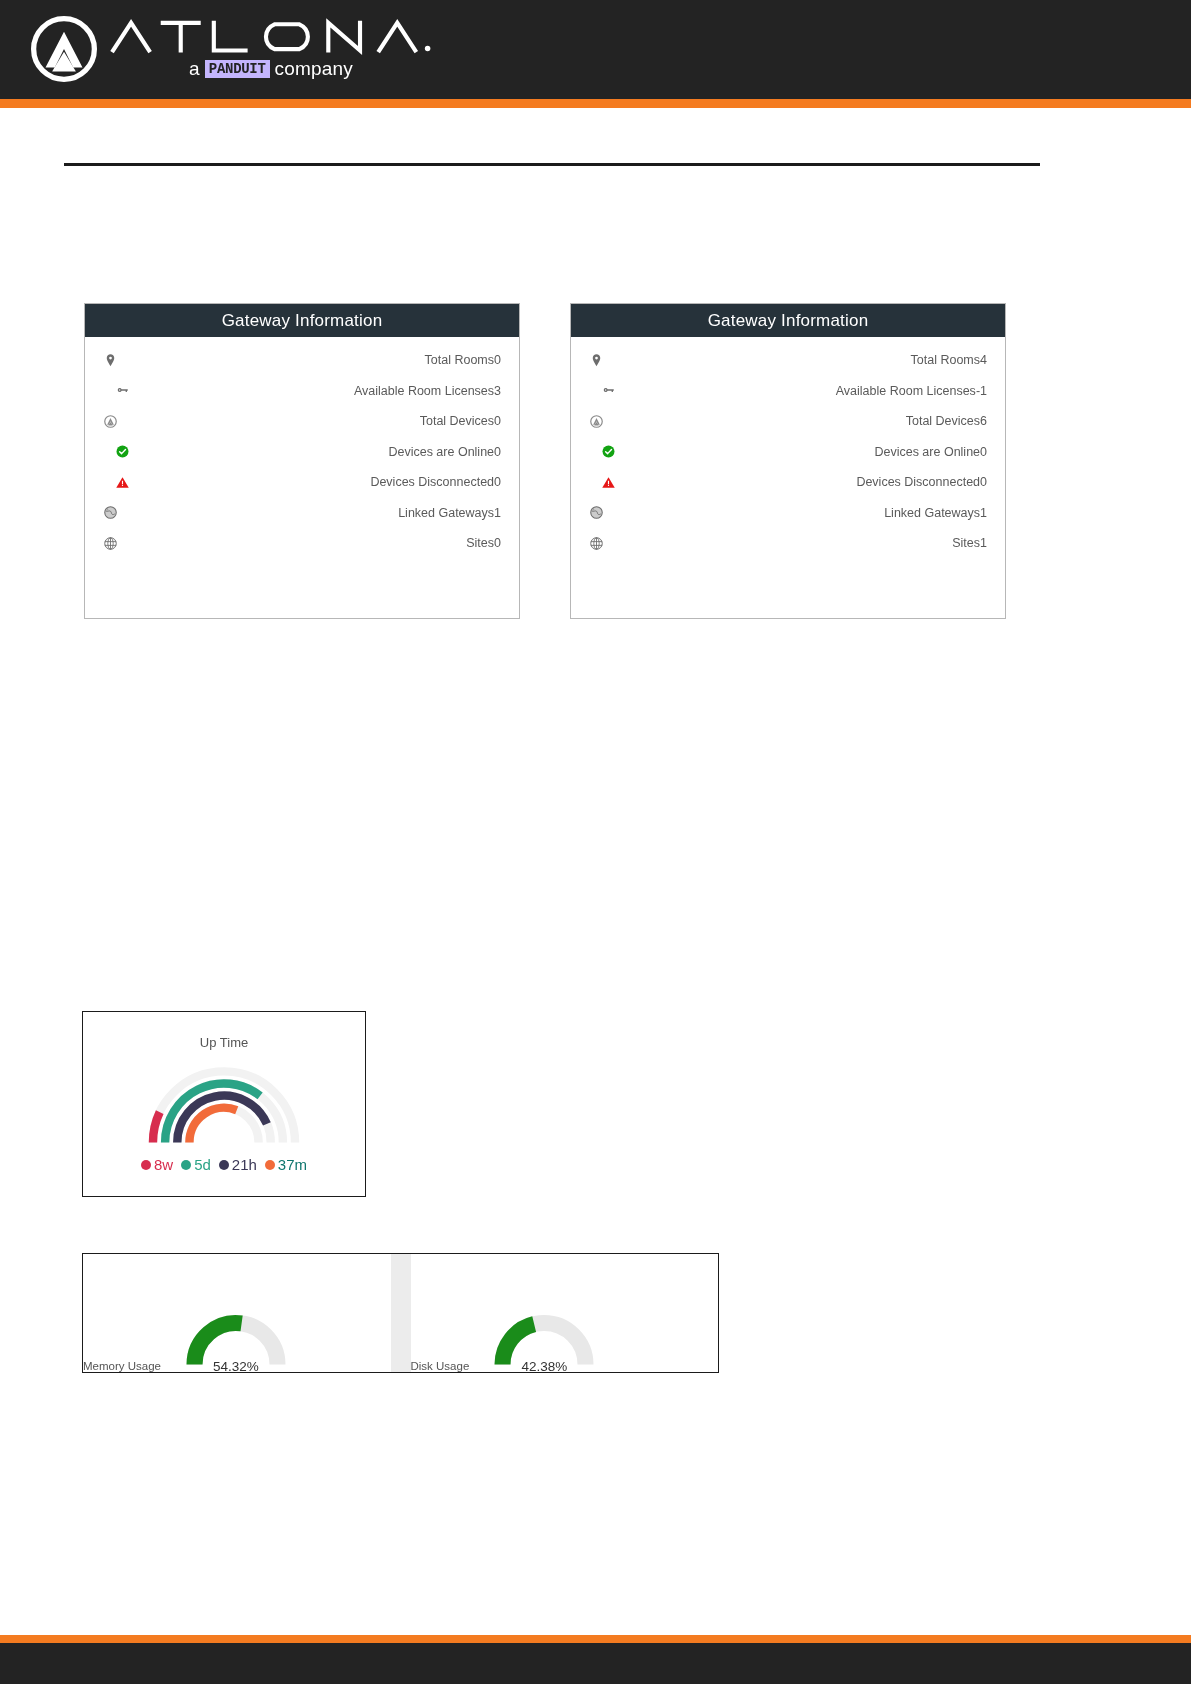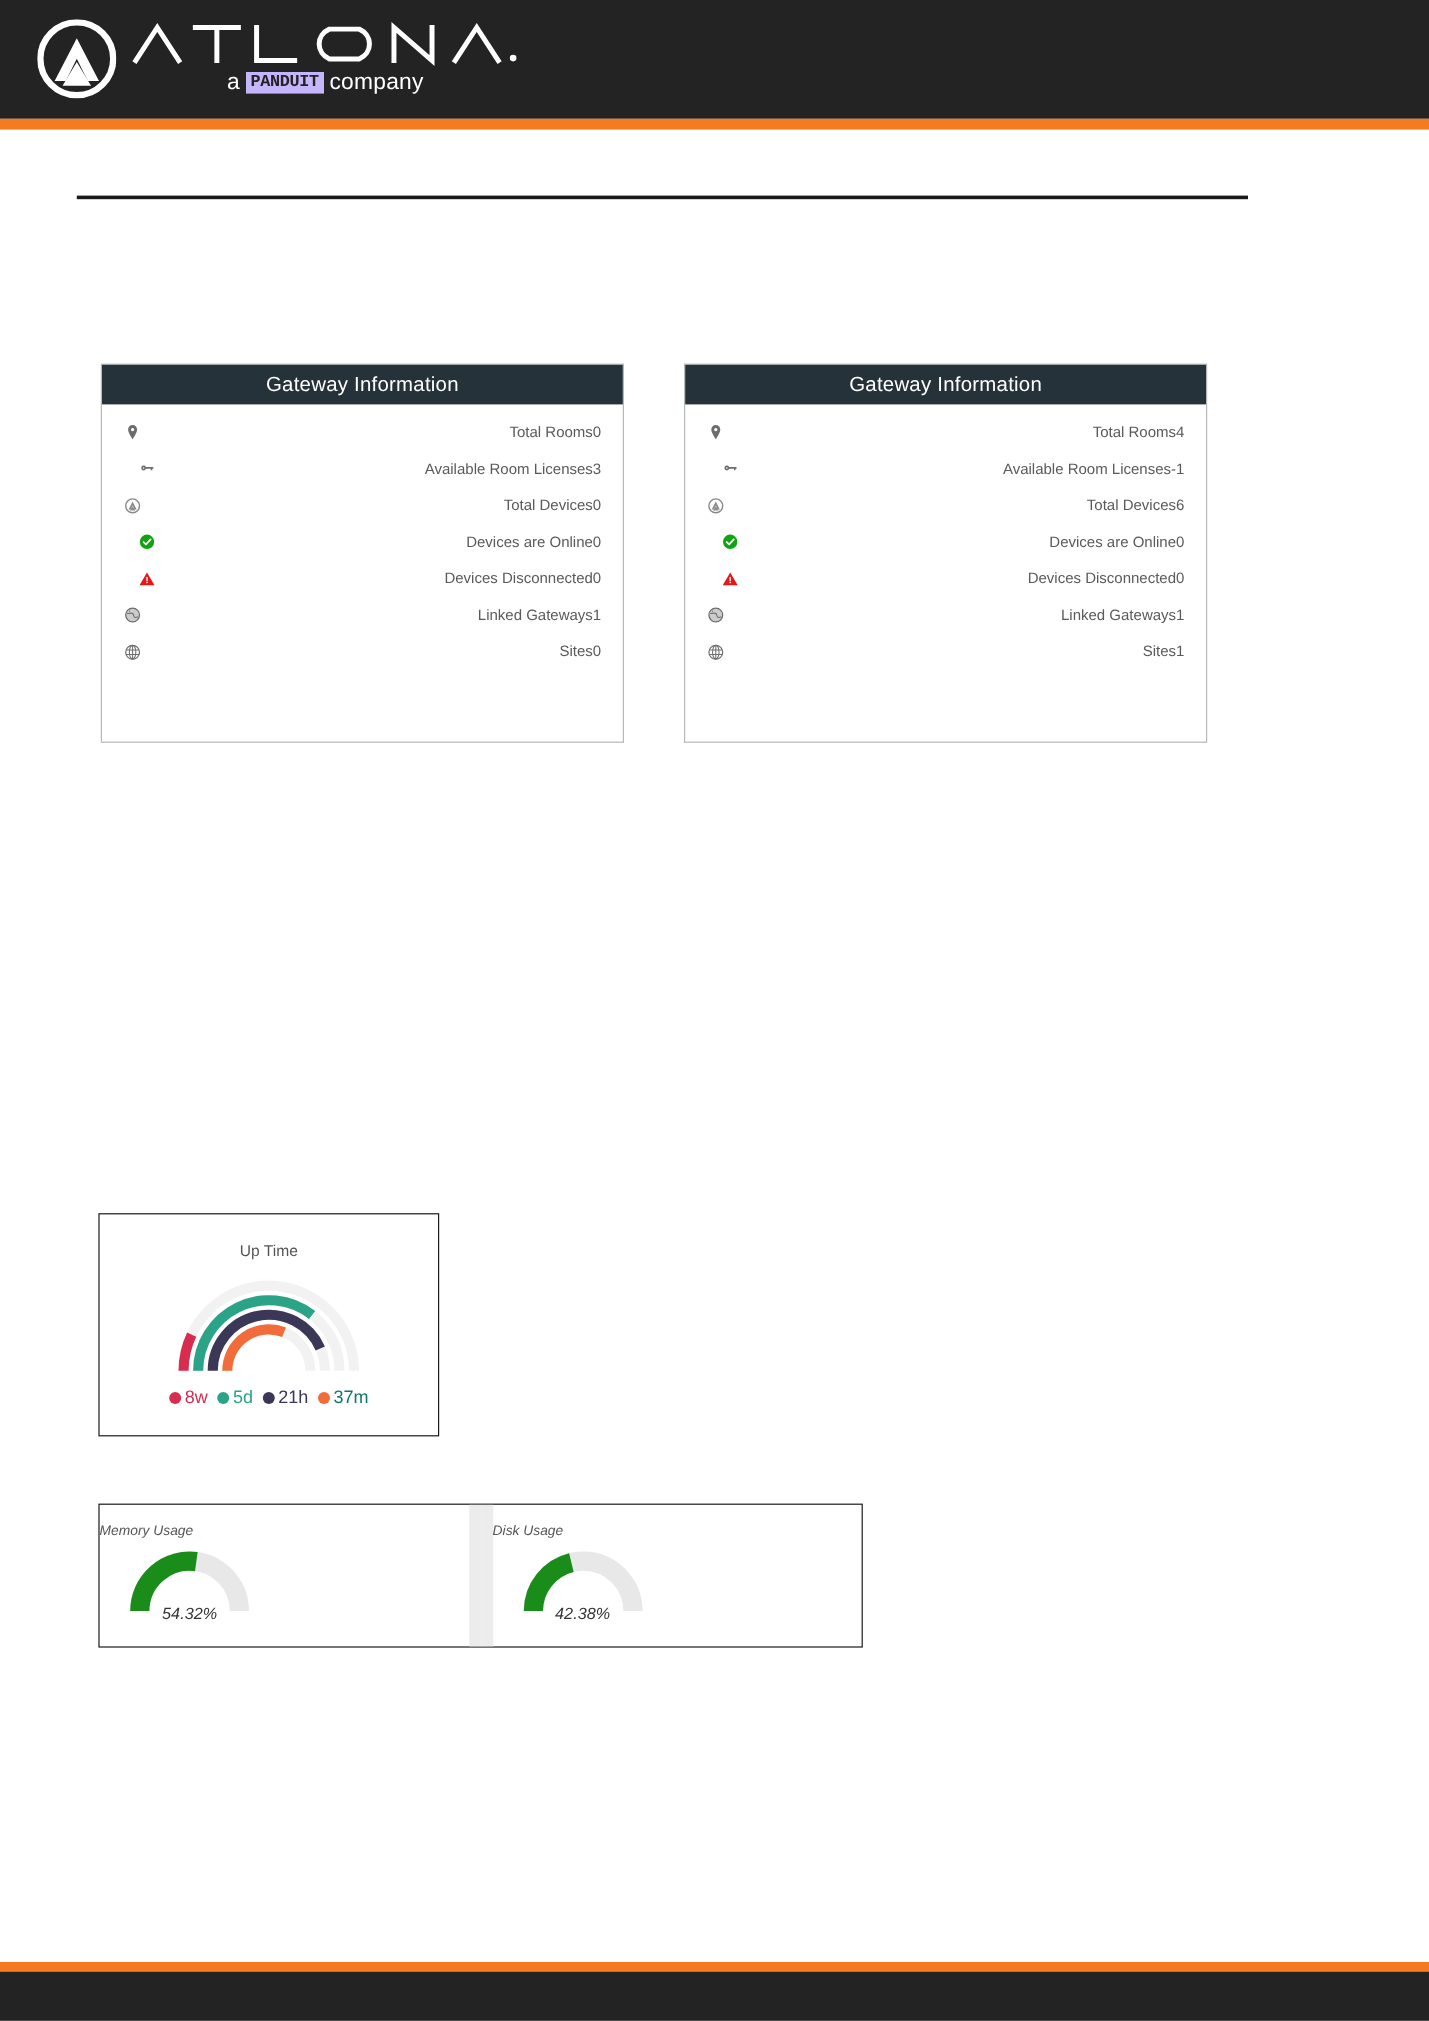--- a/index.html
+++ b/index.html
@@ -196,23 +196,22 @@
     height: 120px;
     background: #ffffff;
     border: 1px solid #1b1b1b;
     box-sizing: border-box;
     display: flex;
   }
   .usage-panel {
     flex: 1 1 0;
     position: relative;
     display: flex;
-    flex-direction: column;
-    align-items: flex-start;
-    font-style: italic;
+    flex-direction: row;
+    align-items: flex-end;
   }
   .usage-divider {
     width: 10px;
     flex: 0 0 10px;
     background: #ececec;
   }
   .usage-title {
     margin-top: 16px;
     font-size: 11.5px;
     color: #555555;

